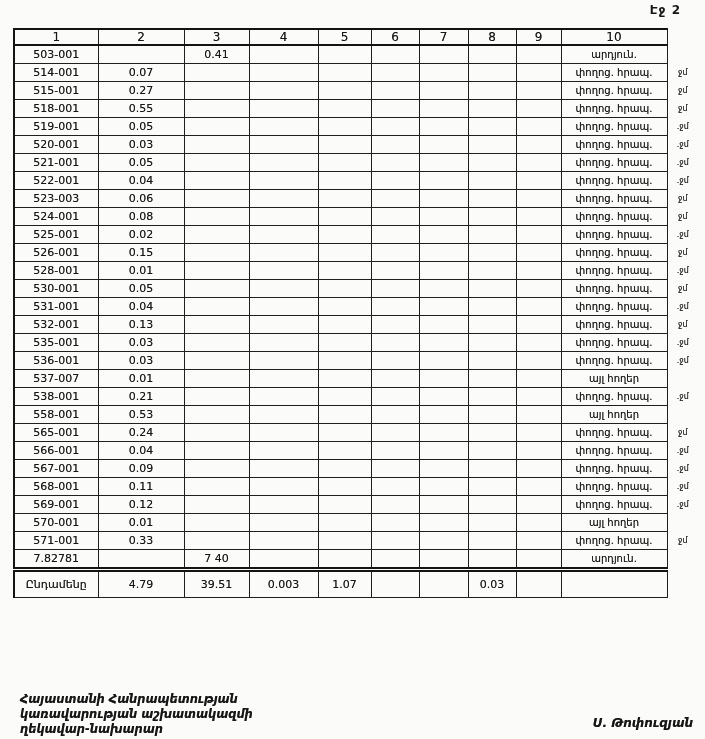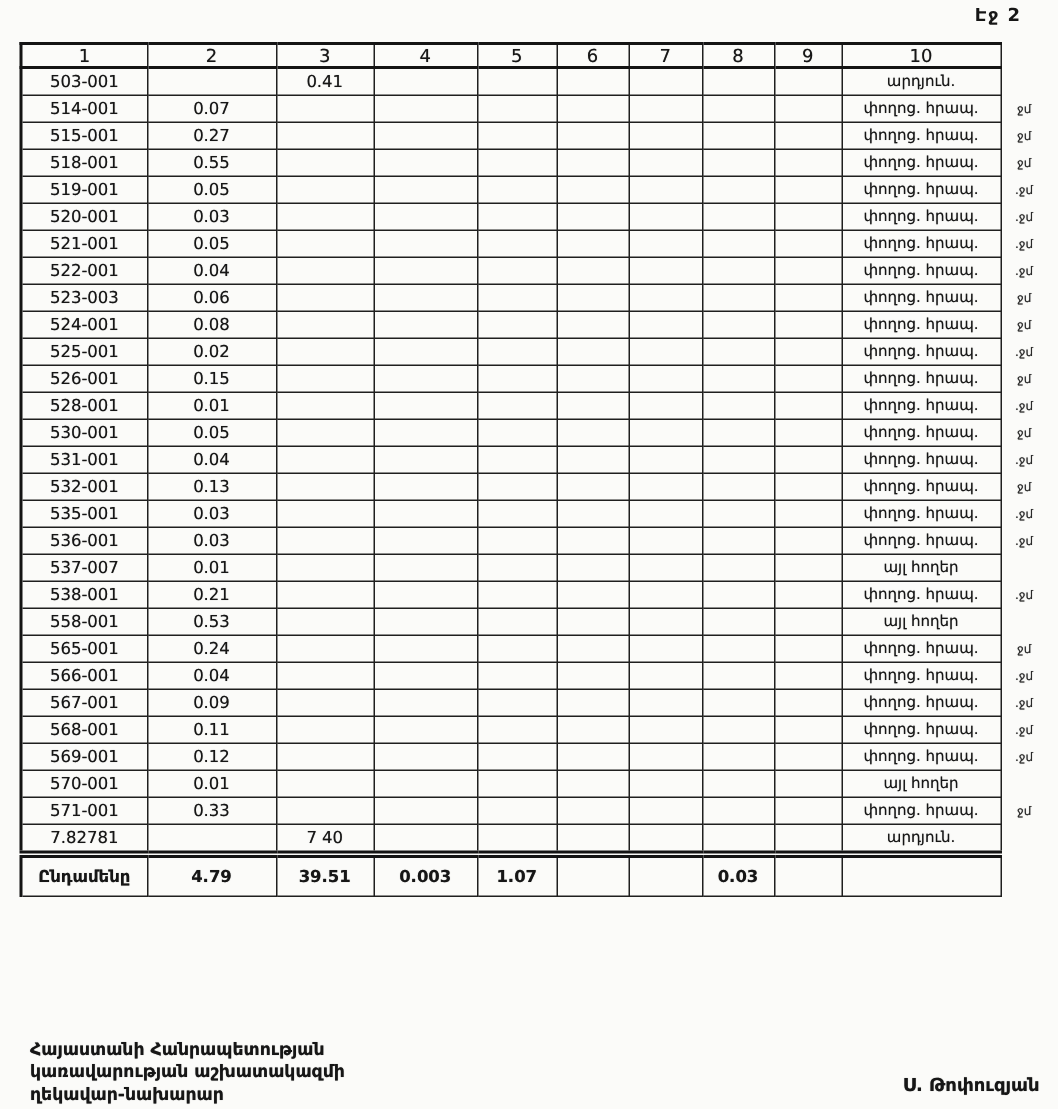--- a/index.html
+++ b/index.html
@@ -43,27 +43,26 @@
     border:none !important;
     font-size:8px;color:#2a2a2a;
     text-align:left;padding-left:7px;
     background:transparent;
     text-shadow:none;
   }
   tr.total td{
     border-top:5px double #141414;
     border-bottom:2px solid #141414;
     height:25px;
-    font-weight:bold;
   }
   tr.total td.note{border:none !important;}
   tbody tr:last-of-type td{border-bottom:1px solid #1f1f1f;}
   .footer{
     position:absolute;left:20px;right:10px;top:692px;
-    display:flex;justify-content:space-between;align-items:flex-end;
+    display:flex;justify-content:space-between;align-items:flex-end;font-style:italic;
   }
   .footer-left{
     font-size:11.5px;font-weight:bold;line-height:1.32;
     text-shadow:0 0 0.5px rgba(0,0,0,.6);
   }
   .signature{
     font-size:12px;font-weight:bold;
     margin-bottom:8px;margin-right:2px;
     text-shadow:0 0 0.5px rgba(0,0,0,.6);
   }

